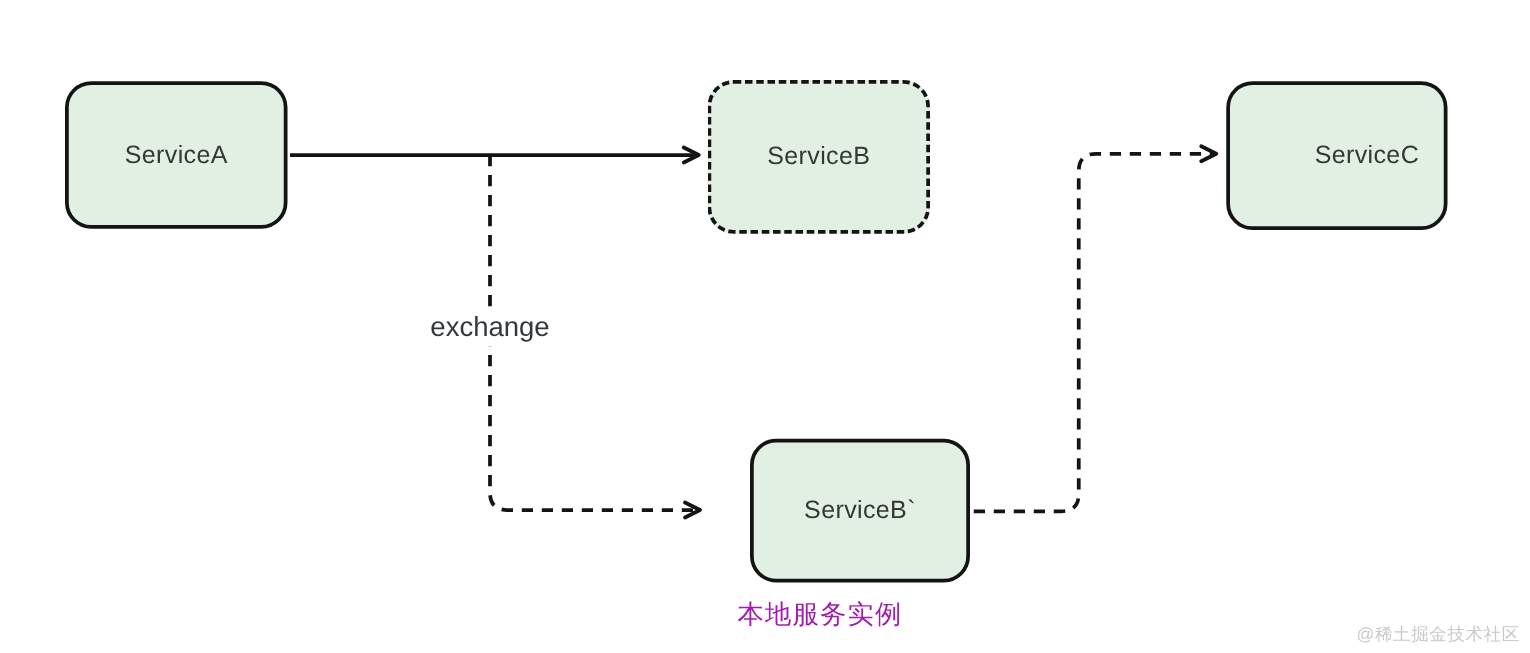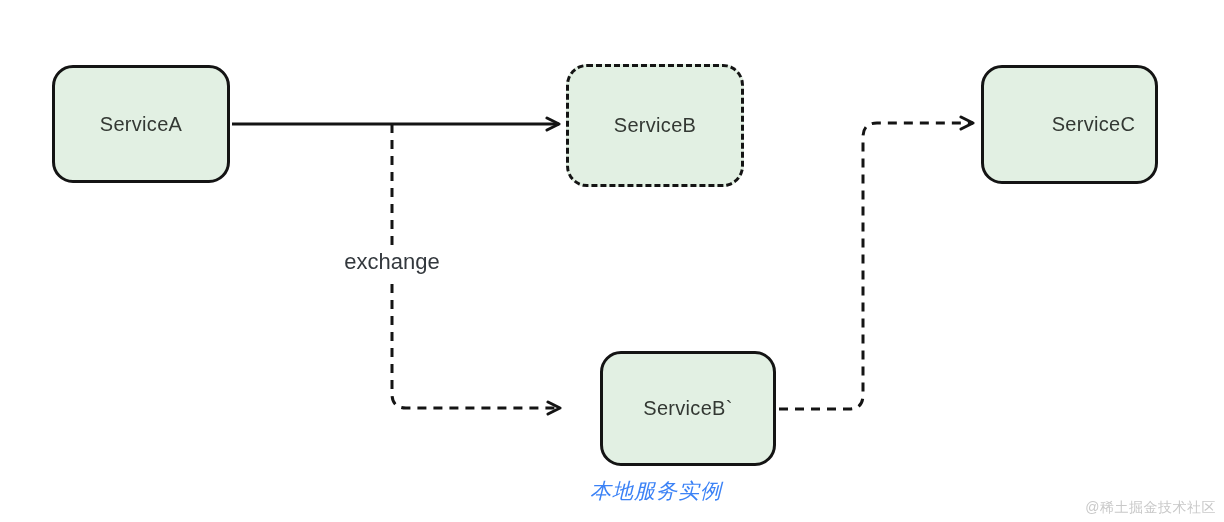--- a/index.html
+++ b/index.html
@@ -55,23 +55,22 @@
     font-size: 22px;
     color: #33383d;
   }
   .node-caption {
     position: absolute;
     left: 568px;
     top: 477px;
     width: 176px;
     text-align: center;
     font-size: 21px;
-    color: #3b82f6;
+    color: #a21caf;
     letter-spacing: 1px;
-    font-style: italic;
   }
   .watermark {
     position: absolute;
     right: 8px;
     bottom: 5px;
     font-size: 14px;
     color: #c9c9c9;
     letter-spacing: 0.5px;
   }
 </style>

